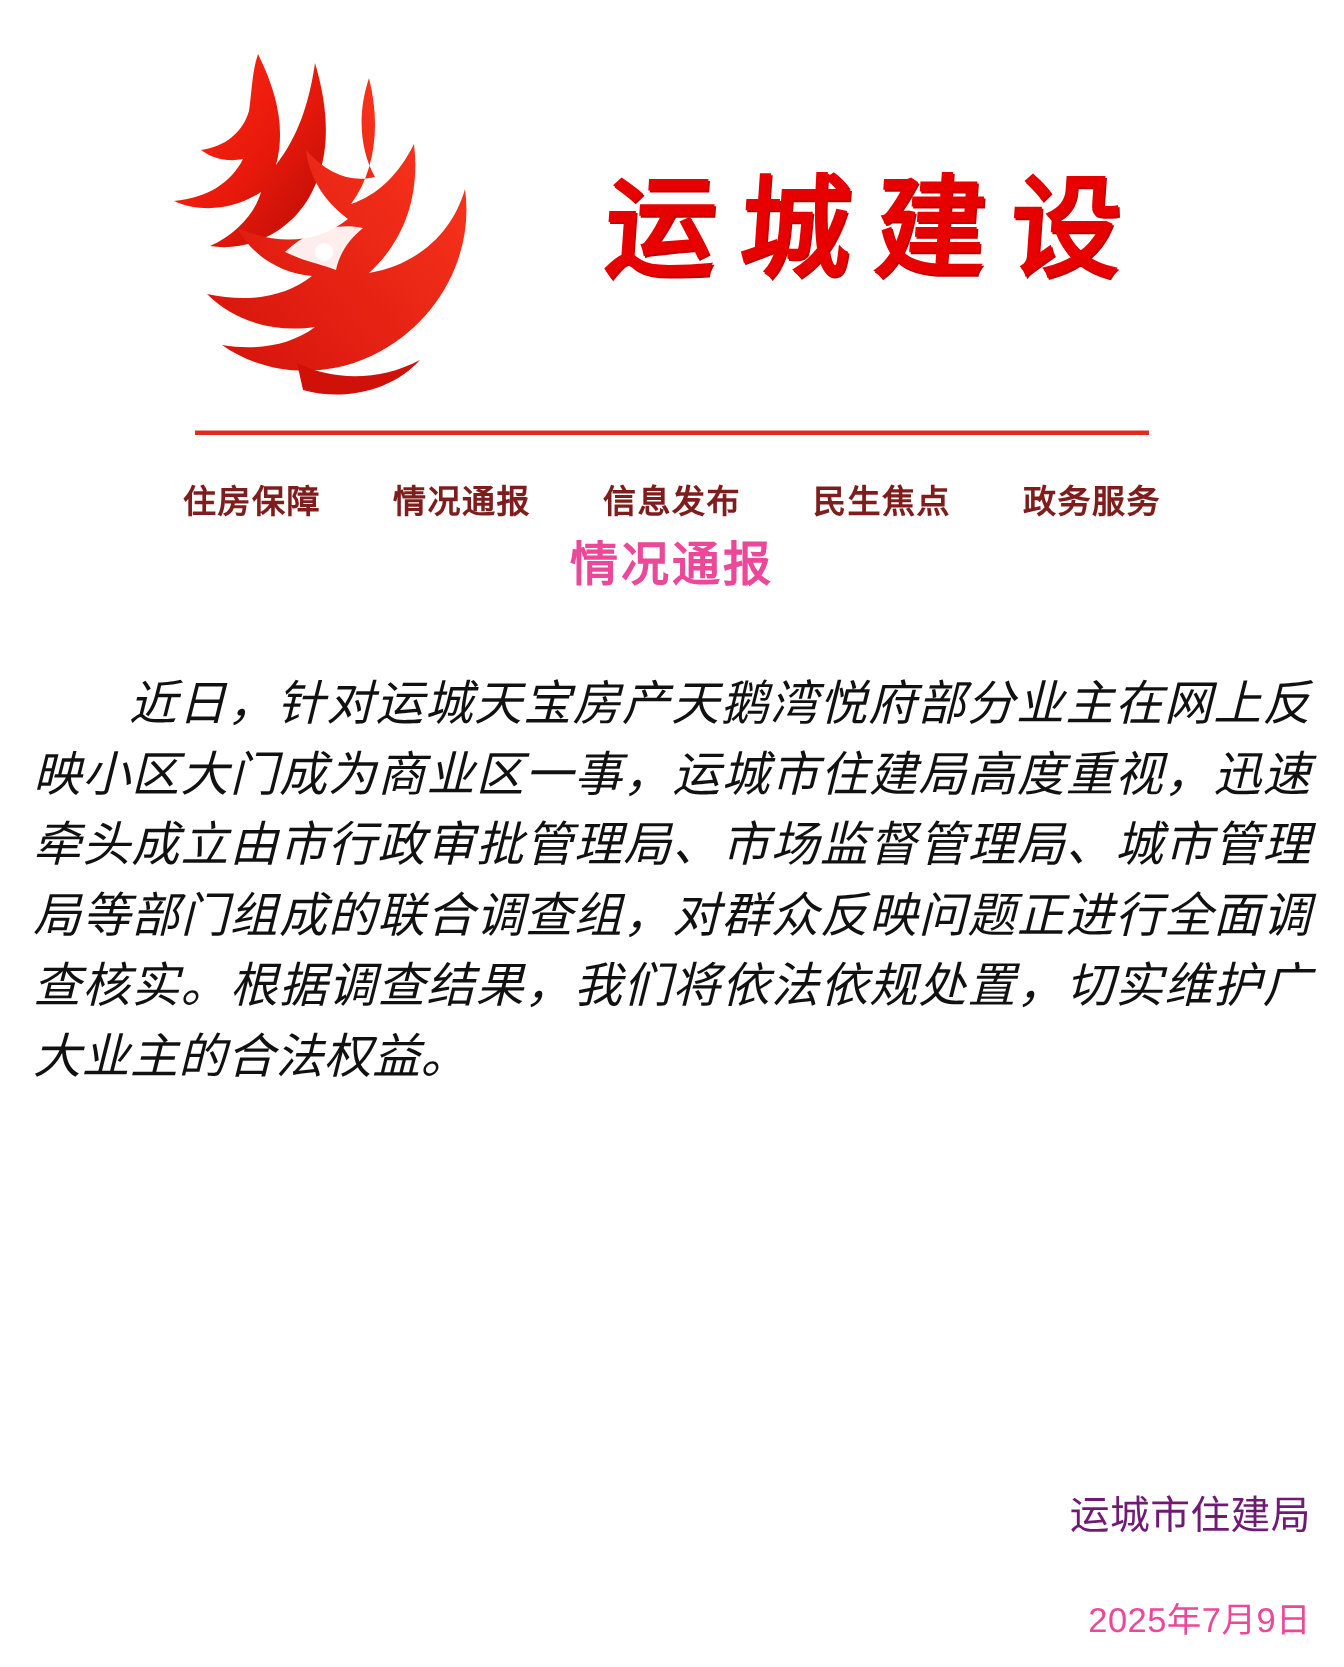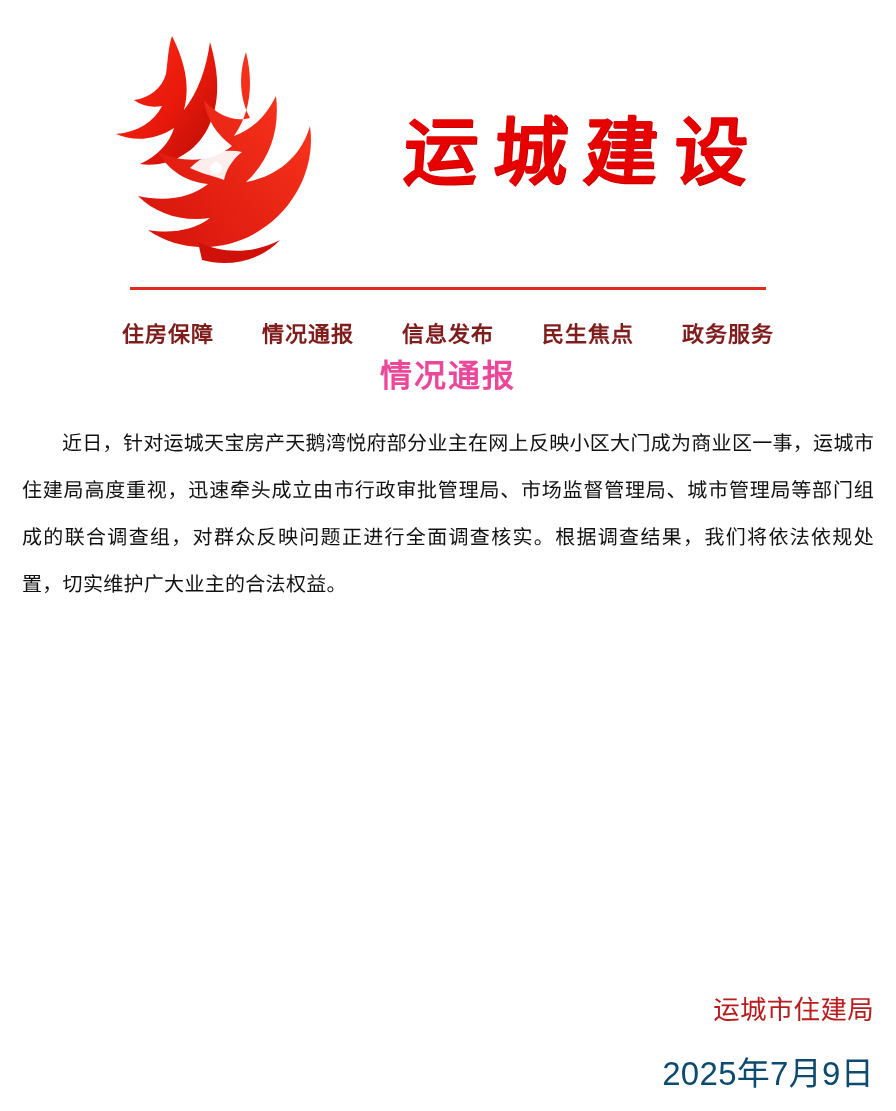--- a/index.html
+++ b/index.html
@@ -86,47 +86,48 @@
   
   .doc-title {
     text-align: center;
     font-size: 32px;
     font-weight: bold;
     color: #ec4899;
     letter-spacing: 2px;
   }
 
   .body-text {
-    margin: 24px 0 0 0;
-    font-size: 20px;
+    margin: 50px 0 0 0;
+    font-size: 32px;
     line-height: 47px;
     color: #111;
     text-align: justify;
     letter-spacing: 0.3px;
+    font-style: italic;
   }
   .body-text p {
     margin: 0 0 30px 0;
     text-indent: 2em;
   }
 
   .signature {
     position: absolute;
     right: 22px;
     bottom: 84px;
     font-size: 26.5px;
-    color: #b91c1c;
+    color: #701a75;
     text-align: center;
     letter-spacing: 0.3px;
   }
   .sig-date {
     position: absolute;
     right: 22px;
     bottom: 16px;
-    font-size: 33px;
-    color: #0c4a6e;
+    font-size: 23px;
+    color: #ec4899;
     text-align: right;
     letter-spacing: 0.3px;
   }
 </style>
 </head>
 <body>
 
 <div class="page">
 
   <div class="header">

